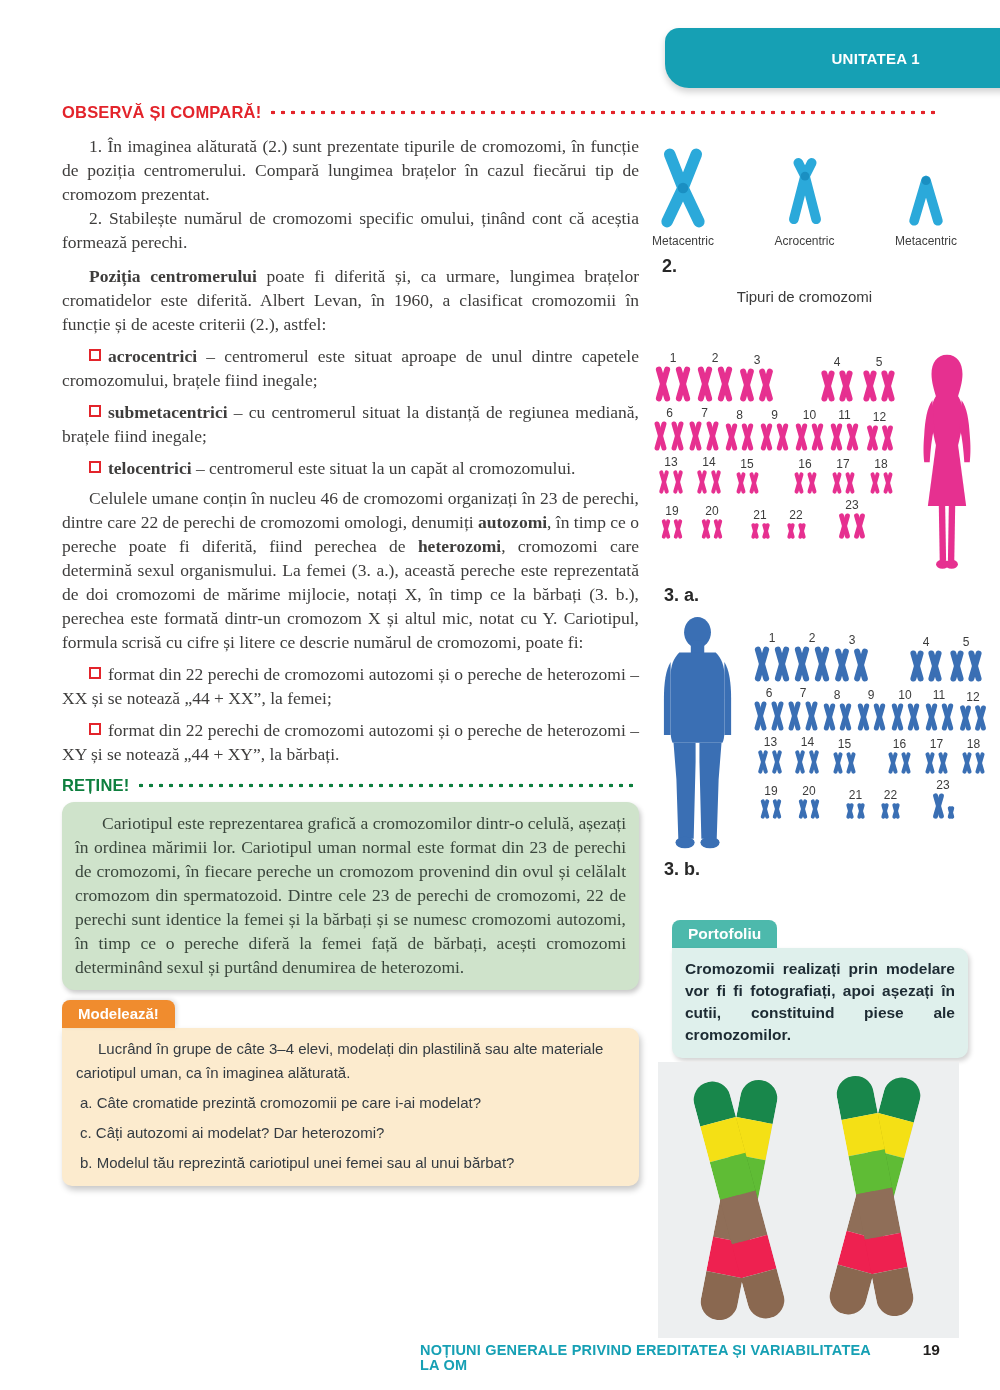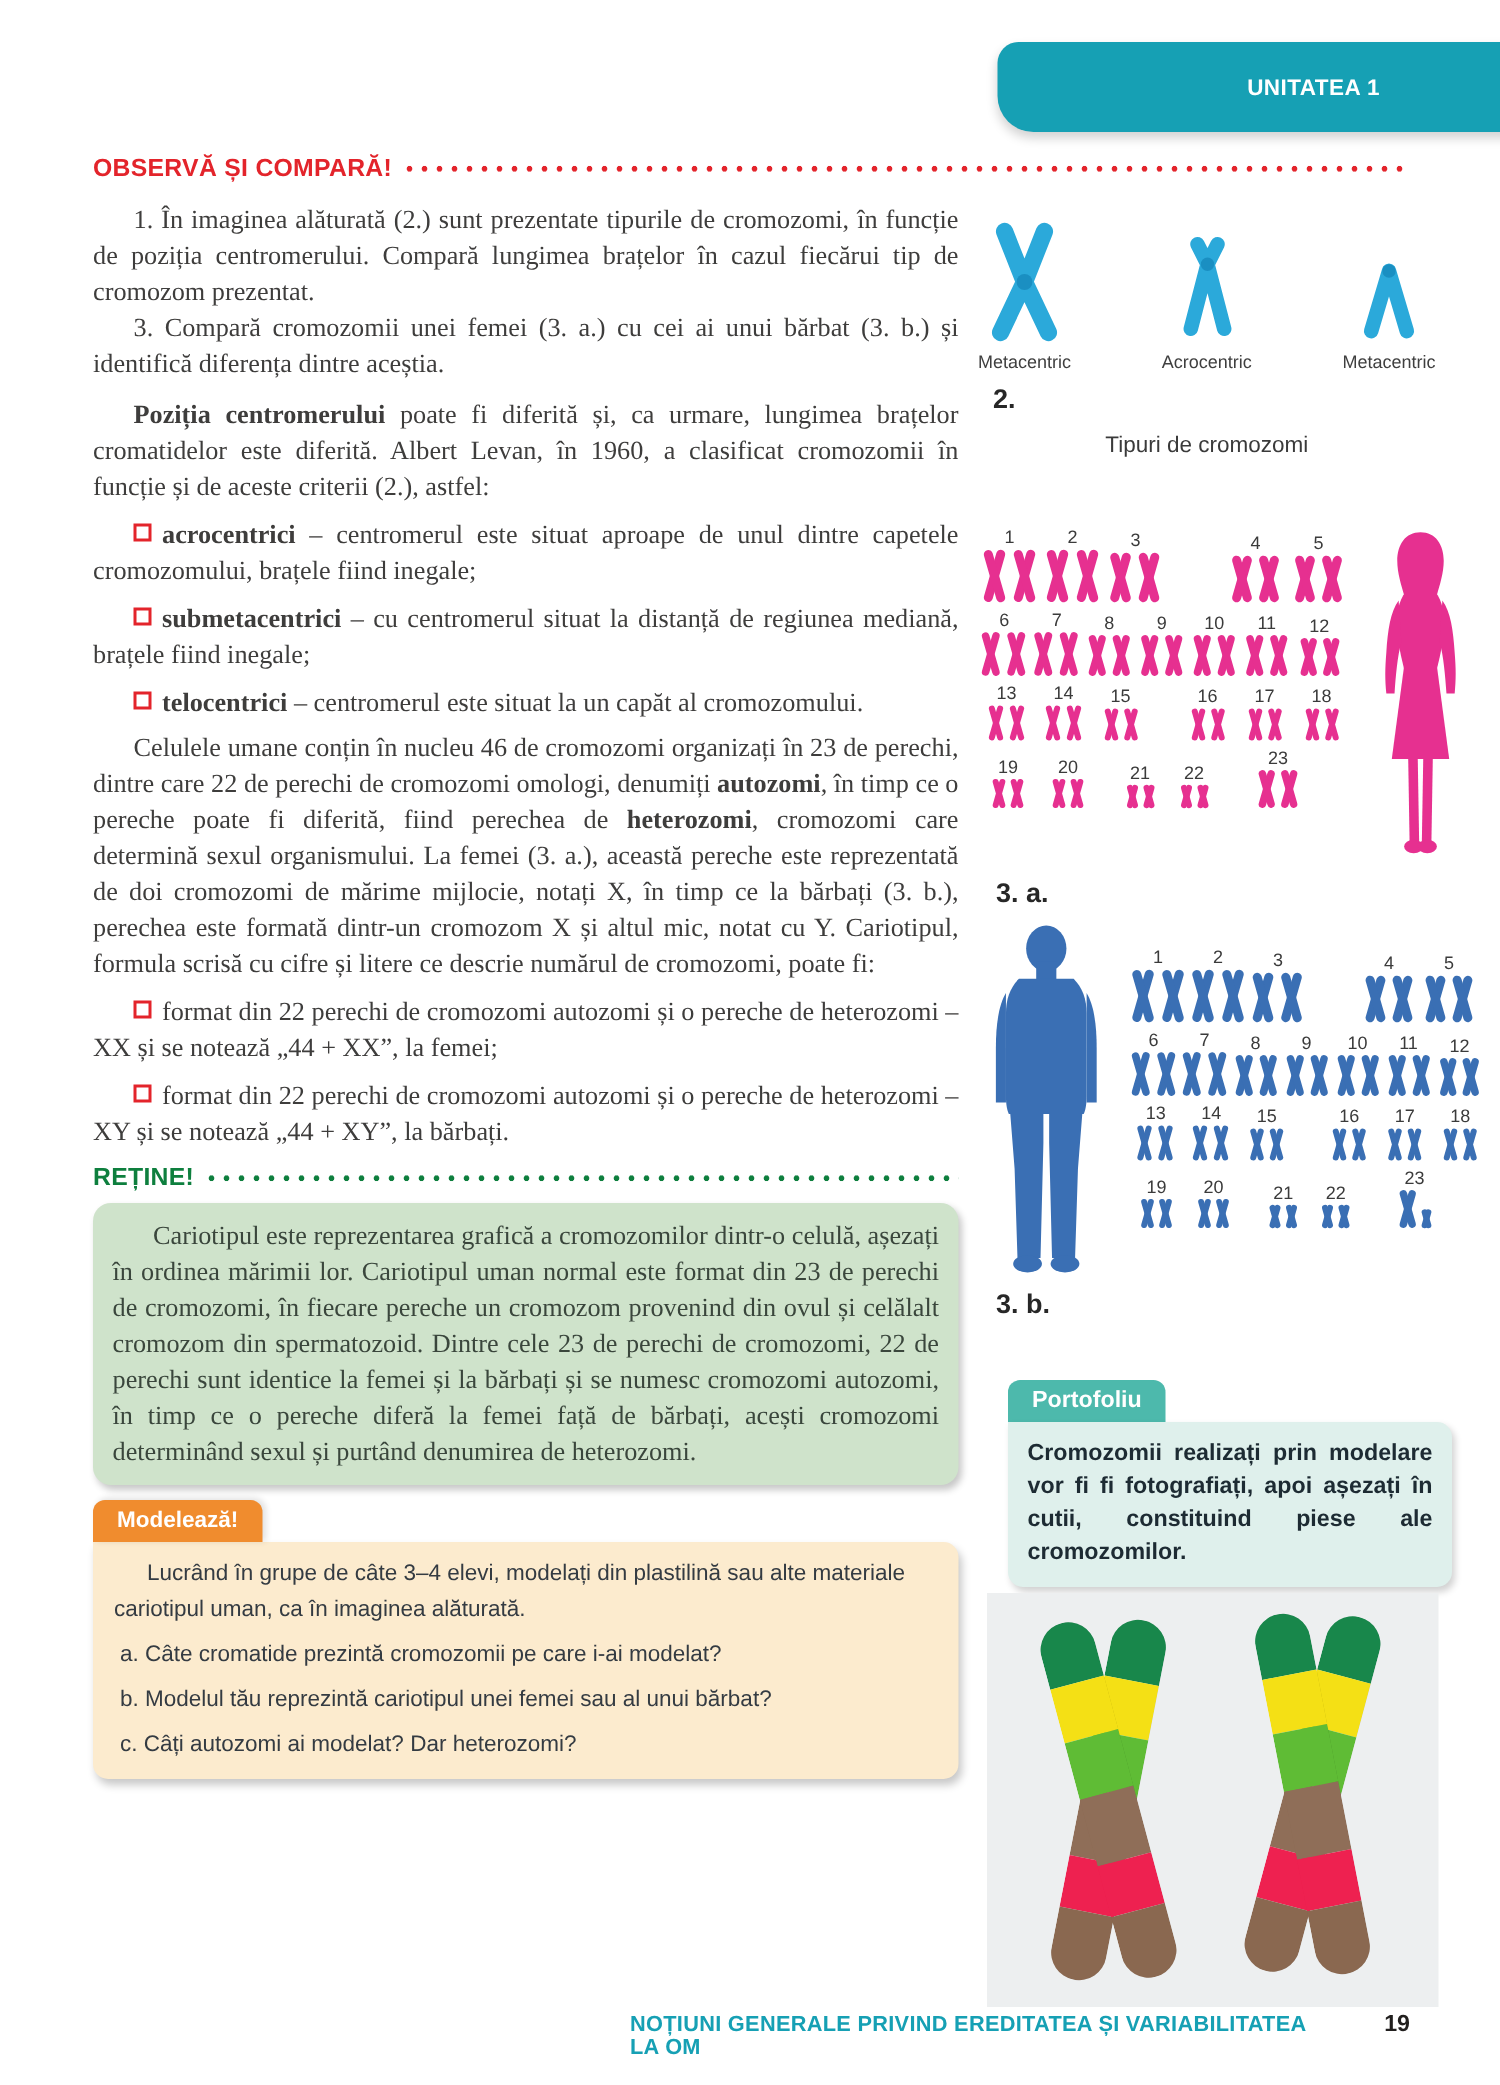--- a/index.html
+++ b/index.html
@@ -115,21 +115,21 @@
     <span>UNITATEA 1</span>
   </div>
 
   <div id="observa-head" class="sec-head">
     <span class="sec-title red">OBSERVĂ ȘI COMPARĂ!</span>
     <span class="leader red"></span>
   </div>
 
   <div id="left-col">
     <p>1. În imaginea alăturată (2.) sunt prezentate tipurile de cromozomi, în funcție de poziția centromerului. Compară lungimea brațelor în cazul fiecărui tip de cromozom prezentat.</p>
-    <p>3. Compară cromozomii unei femei (3. a.) cu cei ai unui bărbat (3. b.) și identifică diferența dintre aceștia.</p>
+    <p>2. Stabilește numărul de cromozomi specific omului, ținând cont că aceștia formează perechi.</p>
 
     <p class="lead"><b>Poziția centromerului</b> poate fi diferită și, ca urmare, lungimea brațelor cromatidelor este diferită. Albert Levan, în 1960, a clasificat cromozomii în funcție și de aceste criterii (2.), astfel:</p>
 
     <p class="bullet"><span class="sq"></span><span><b>acrocentrici</b> – centromerul este situat aproape de unul dintre capetele cromozomului, brațele fiind inegale;</span></p>
     <p class="bullet"><span class="sq"></span><span><b>submetacentrici</b> – cu centromerul situat la distanță de regiunea mediană, brațele fiind inegale;</span></p>
     <p class="bullet"><span class="sq"></span><span><b>telocentrici</b> – centromerul este situat la un capăt al cromozomului.</span></p>
 
     <p class="para2">Celulele umane conțin în nucleu 46 de cromozomi organizați în 23 de perechi, dintre care 22 de perechi de cromozomi omologi, denumiți <b>autozomi</b>, în timp ce o pereche poate fi diferită, fiind perechea de <b>heterozomi</b>, cromozomi care determină sexul organismului. La femei (3. a.), această pereche este reprezentată de doi cromozomi de mărime mijlocie, notați X, în timp ce la bărbați (3. b.), perechea este formată dintr-un cromozom X și altul mic, notat cu Y. Cariotipul, formula scrisă cu cifre și litere ce descrie numărul de cromozomi, poate fi:</p>
 
     <p class="bullet"><span class="sq"></span><span>format din 22 perechi de cromozomi autozomi și o pereche de heterozomi – XX și se notează „44 + XX”, la femei;</span></p>
@@ -140,22 +140,22 @@
       <span class="sec-title green">REȚINE!</span>
       <span class="leader green"></span>
     </div>
     <div id="retine-box">Cariotipul este reprezentarea grafică a cromozomilor dintr-o celulă, așezați în ordinea mărimii lor. Cariotipul uman normal este format din 23 de perechi de cromozomi, în fiecare pereche un cromozom provenind din ovul și celălalt cromozom din spermatozoid. Dintre cele 23 de perechi de cromozomi, 22 de perechi sunt identice la femei și la bărbați și se numesc cromozomi autozomi, în timp ce o pereche diferă la femei față de bărbați, acești cromozomi determinând sexul și purtând denumirea de heterozomi.</div>
 
     
     <div id="model-tab">Modelează!</div>
     <div id="model-box">
       <p class="m-intro">Lucrând în grupe de câte 3–4 elevi, modelați din plastilină sau alte materiale cariotipul uman, ca în imaginea alăturată.</p>
       <p class="m-q">a. Câte cromatide prezintă cromozomii pe care i-ai modelat?</p>
+      <p class="m-q">c. Câți autozomi ai modelat? Dar heterozomi?</p>
       <p class="m-q">b. Modelul tău reprezintă cariotipul unei femei sau al unui bărbat?</p>
-      <p class="m-q">c. Câți autozomi ai modelat? Dar heterozomi?</p>
     </div>
   </div>
 
   <div id="fig2" class="fig" style="color: rgb(43, 169, 218);">
     <div class="f2-row">
       <div class="f2-item">
         <svg class="f2-svg" width="62" height="84" viewBox="0 0 70 92">
           <path d="M35,46 L20,8 M35,46 L50,8 M35,46 L17,84 M35,46 L53,84" stroke="currentColor" stroke-width="13" stroke-linecap="round" fill="none"></path>
           <circle cx="35" cy="46" r="6" fill="#1a8fc2"></circle>
         </svg>

